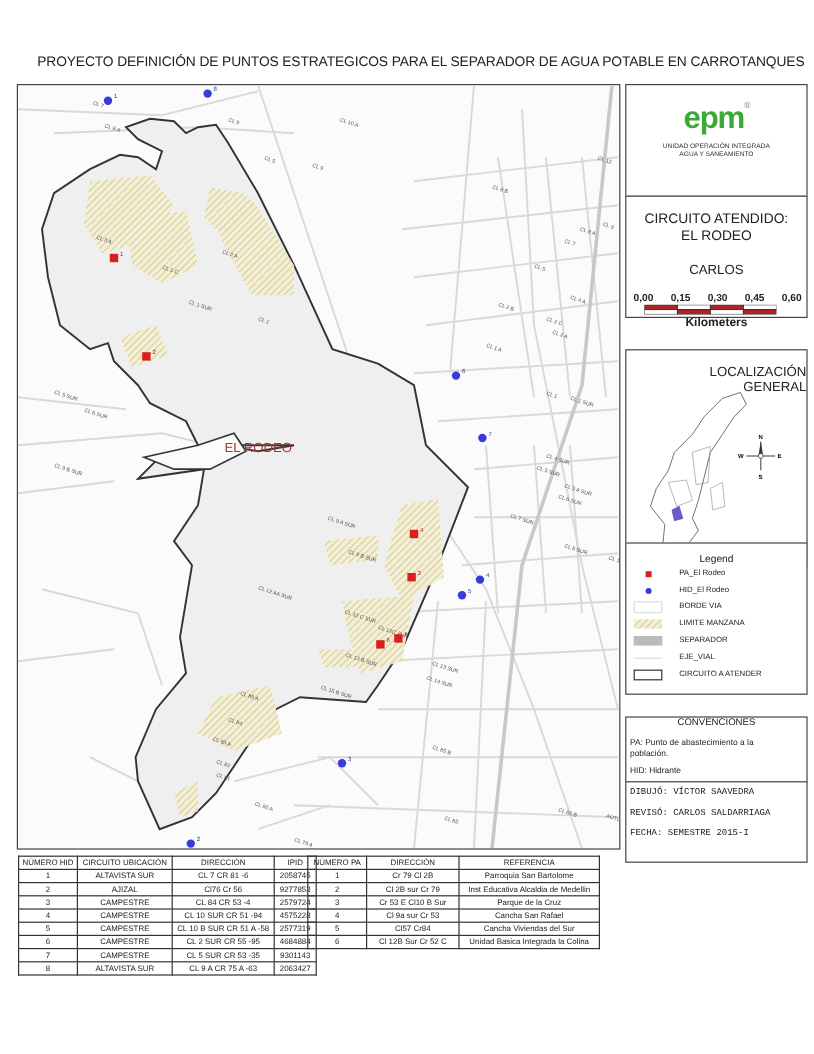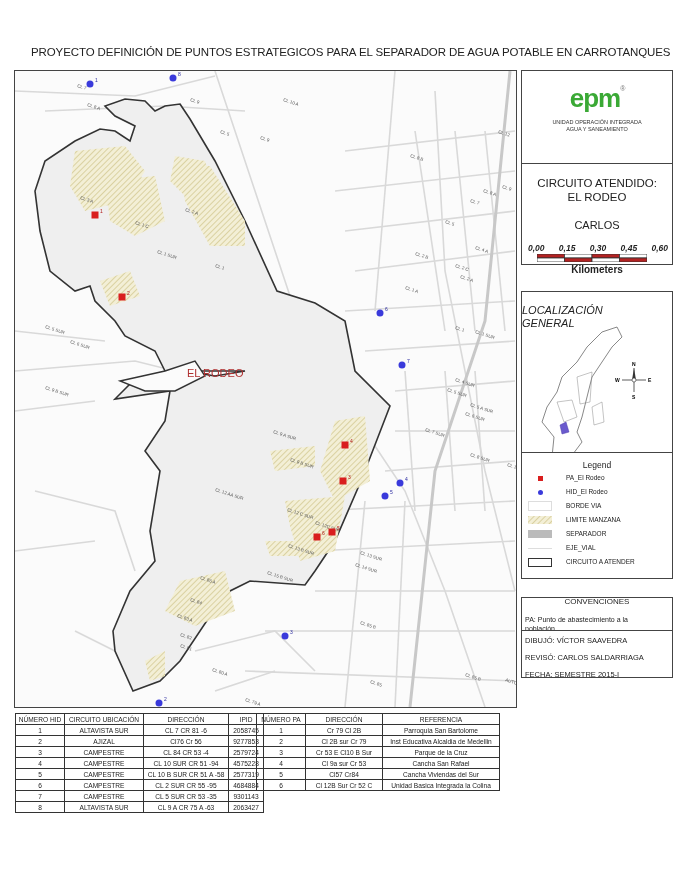--- a/index.html
+++ b/index.html
@@ -6,30 +6,30 @@
   body { width:678px; height:878px; position:relative; overflow:hidden; font-family:"Liberation Sans", sans-serif; color:#222; }
   .title { position:absolute; left:31px; top:46px; font-size:11.5px; letter-spacing:-0.1px; color:#222; white-space:nowrap; }
   .map-frame { position:absolute; left:14px; top:70px; width:501px; height:636px; border:1.5px solid #444; background:#fbfbfb; overflow:hidden; }
   .map-frame svg { position:absolute; left:0; top:0; }
   .panel { position:absolute; left:521px; width:152px; border:1.5px solid #444; background:#fff; box-sizing:border-box; }
   .panel-logo { top:70px; height:94px; }
   .panel-circuit { top:163px; height:102px; }
   .panel-loc { top:291px; height:181px; }
   .panel-legend { top:452px; height:127px; }
   .panel-conv { top:597px; height:55px; }
-  .panel-credits { top:630px; height:48px; }
+  .panel-credits { top:651px; height:68px;font-family:Liberation Mono, monospace; }
   .epm-logo { position:absolute; left:0; right:0; top:12px; text-align:center; font-size:26px; font-weight:bold; color:#3aa935; letter-spacing:-1px; }
   .epm-logo sup { font-size:7px; color:#777; font-weight:normal; vertical-align:top; position:relative; top:2px; }
   .epm-sub { position:absolute; left:0; right:0; top:48px; text-align:center; font-size:5.5px; line-height:7px; color:#333; }
   .circuit-title { position:absolute; left:0; right:0; top:12px; text-align:center; font-size:11.5px; line-height:14px; color:#222; }
   .escala { position:absolute; left:0; right:0; top:55px; text-align:center; font-size:11px; color:#222; }
-  .scale-ticks { position:absolute; left:6px; top:79px; width:140px; display:flex; justify-content:space-between; font-size:8.5px; font-weight:bold;font-style:italic; }
+  .scale-ticks { position:absolute; left:6px; top:79px; width:140px; display:flex; justify-content:space-between; font-size:8.5px; font-weight:bold; }
   .scale-bar { position:absolute; left:15px; top:90px; width:110px; height:8px; display:flex; }
   .scale-unit { position:absolute; left:0; right:0; top:100px; text-align:center; font-size:10px; font-weight:bold; }
-  .loc-title { position:absolute; left:0; right:0; top:12px; text-align:left; font-size:11px; line-height:13px;font-style:italic; }
+  .loc-title { position:absolute; left:0; right:0; top:12px; text-align:right; font-size:11px; line-height:13px; }
   .legend-title { position:absolute; left:0; right:0; top:7px; text-align:center; font-size:8.5px; }
   .legend-item { position:absolute; left:0; width:150px; height:14px; font-size:6.5px; }
   .legend-item .sym { position:absolute; left:6px; top:3px; width:24px; height:8px; display:flex; align-items:center; justify-content:center; }
   .legend-item .lbl { position:absolute; left:44px; top:3px; }
   .conv-title { position:absolute; left:0; right:0; top:-1px; text-align:center; font-size:8px; }
   .conv-line { position:absolute; left:3px; font-size:7px; line-height:9px; }
   .credit { position:absolute; left:3px; font-size:7.5px; }
   table { border-collapse:collapse; position:absolute; font-family:"Liberation Sans", sans-serif; font-size:6.6px; }
   table td, table th { border:1px solid #333; padding:0 2px; height:10px; text-align:center; font-weight:normal; white-space:nowrap; }
   table { border:1.5px solid #222; }

